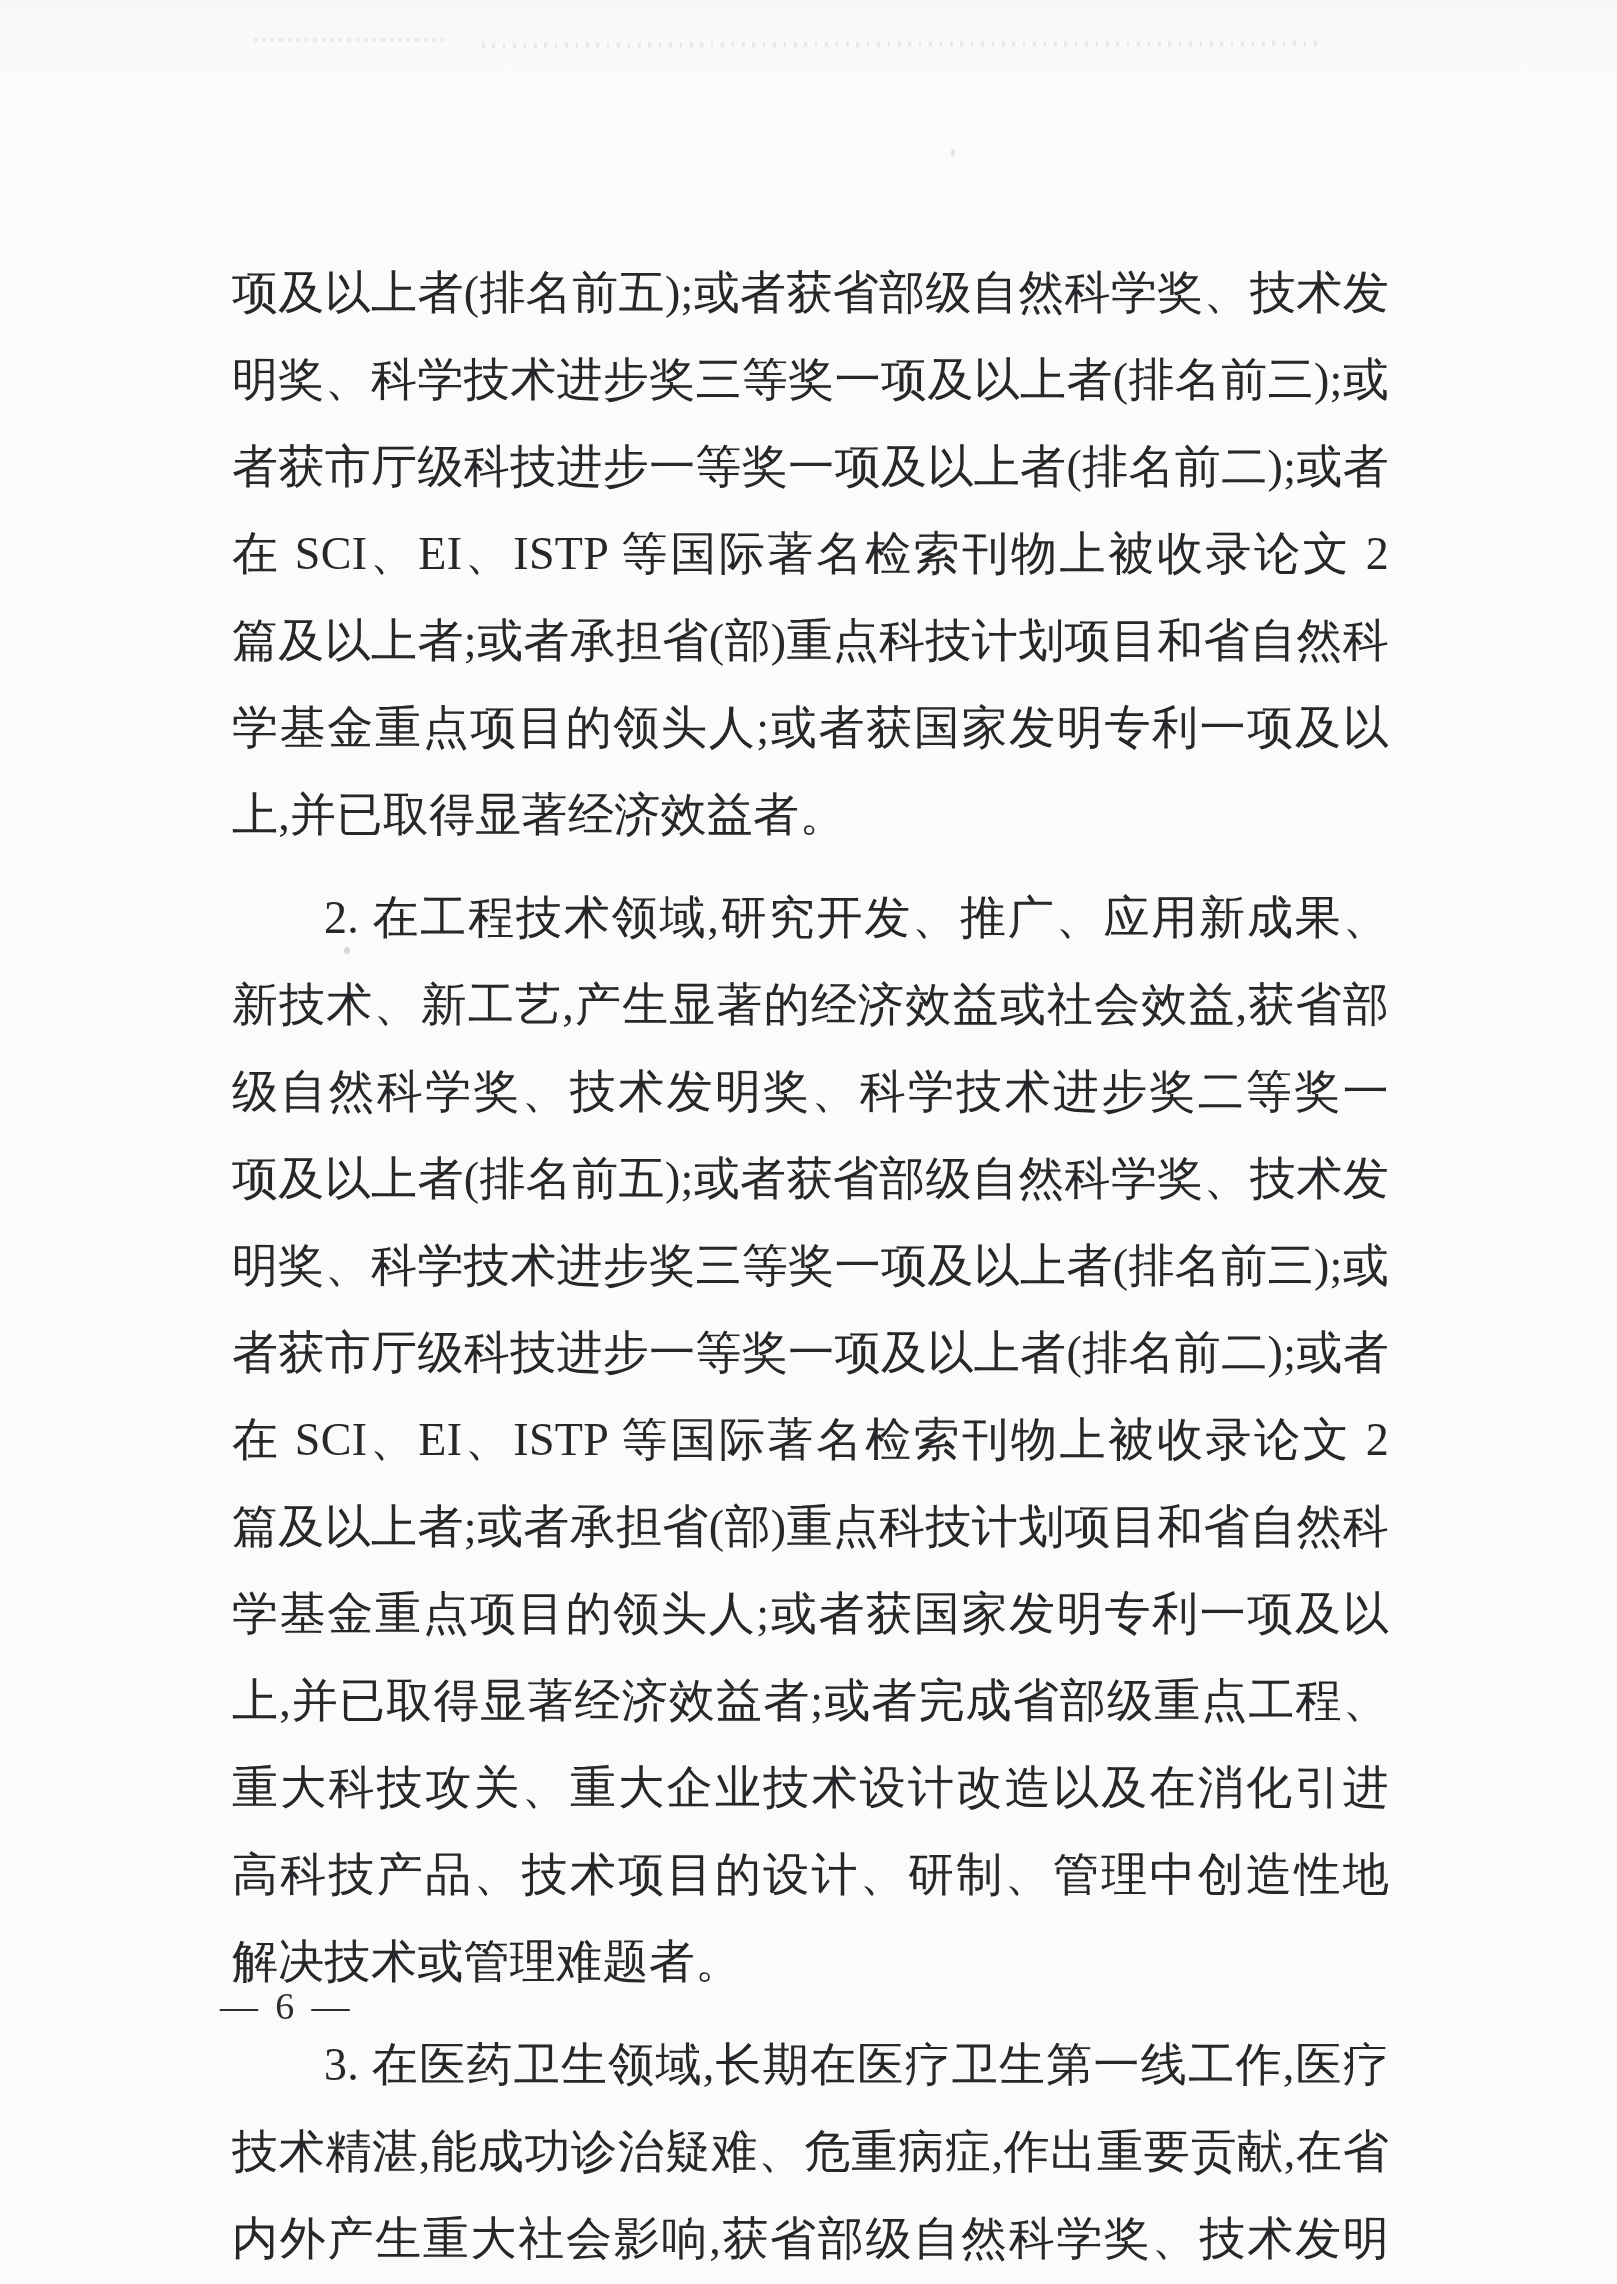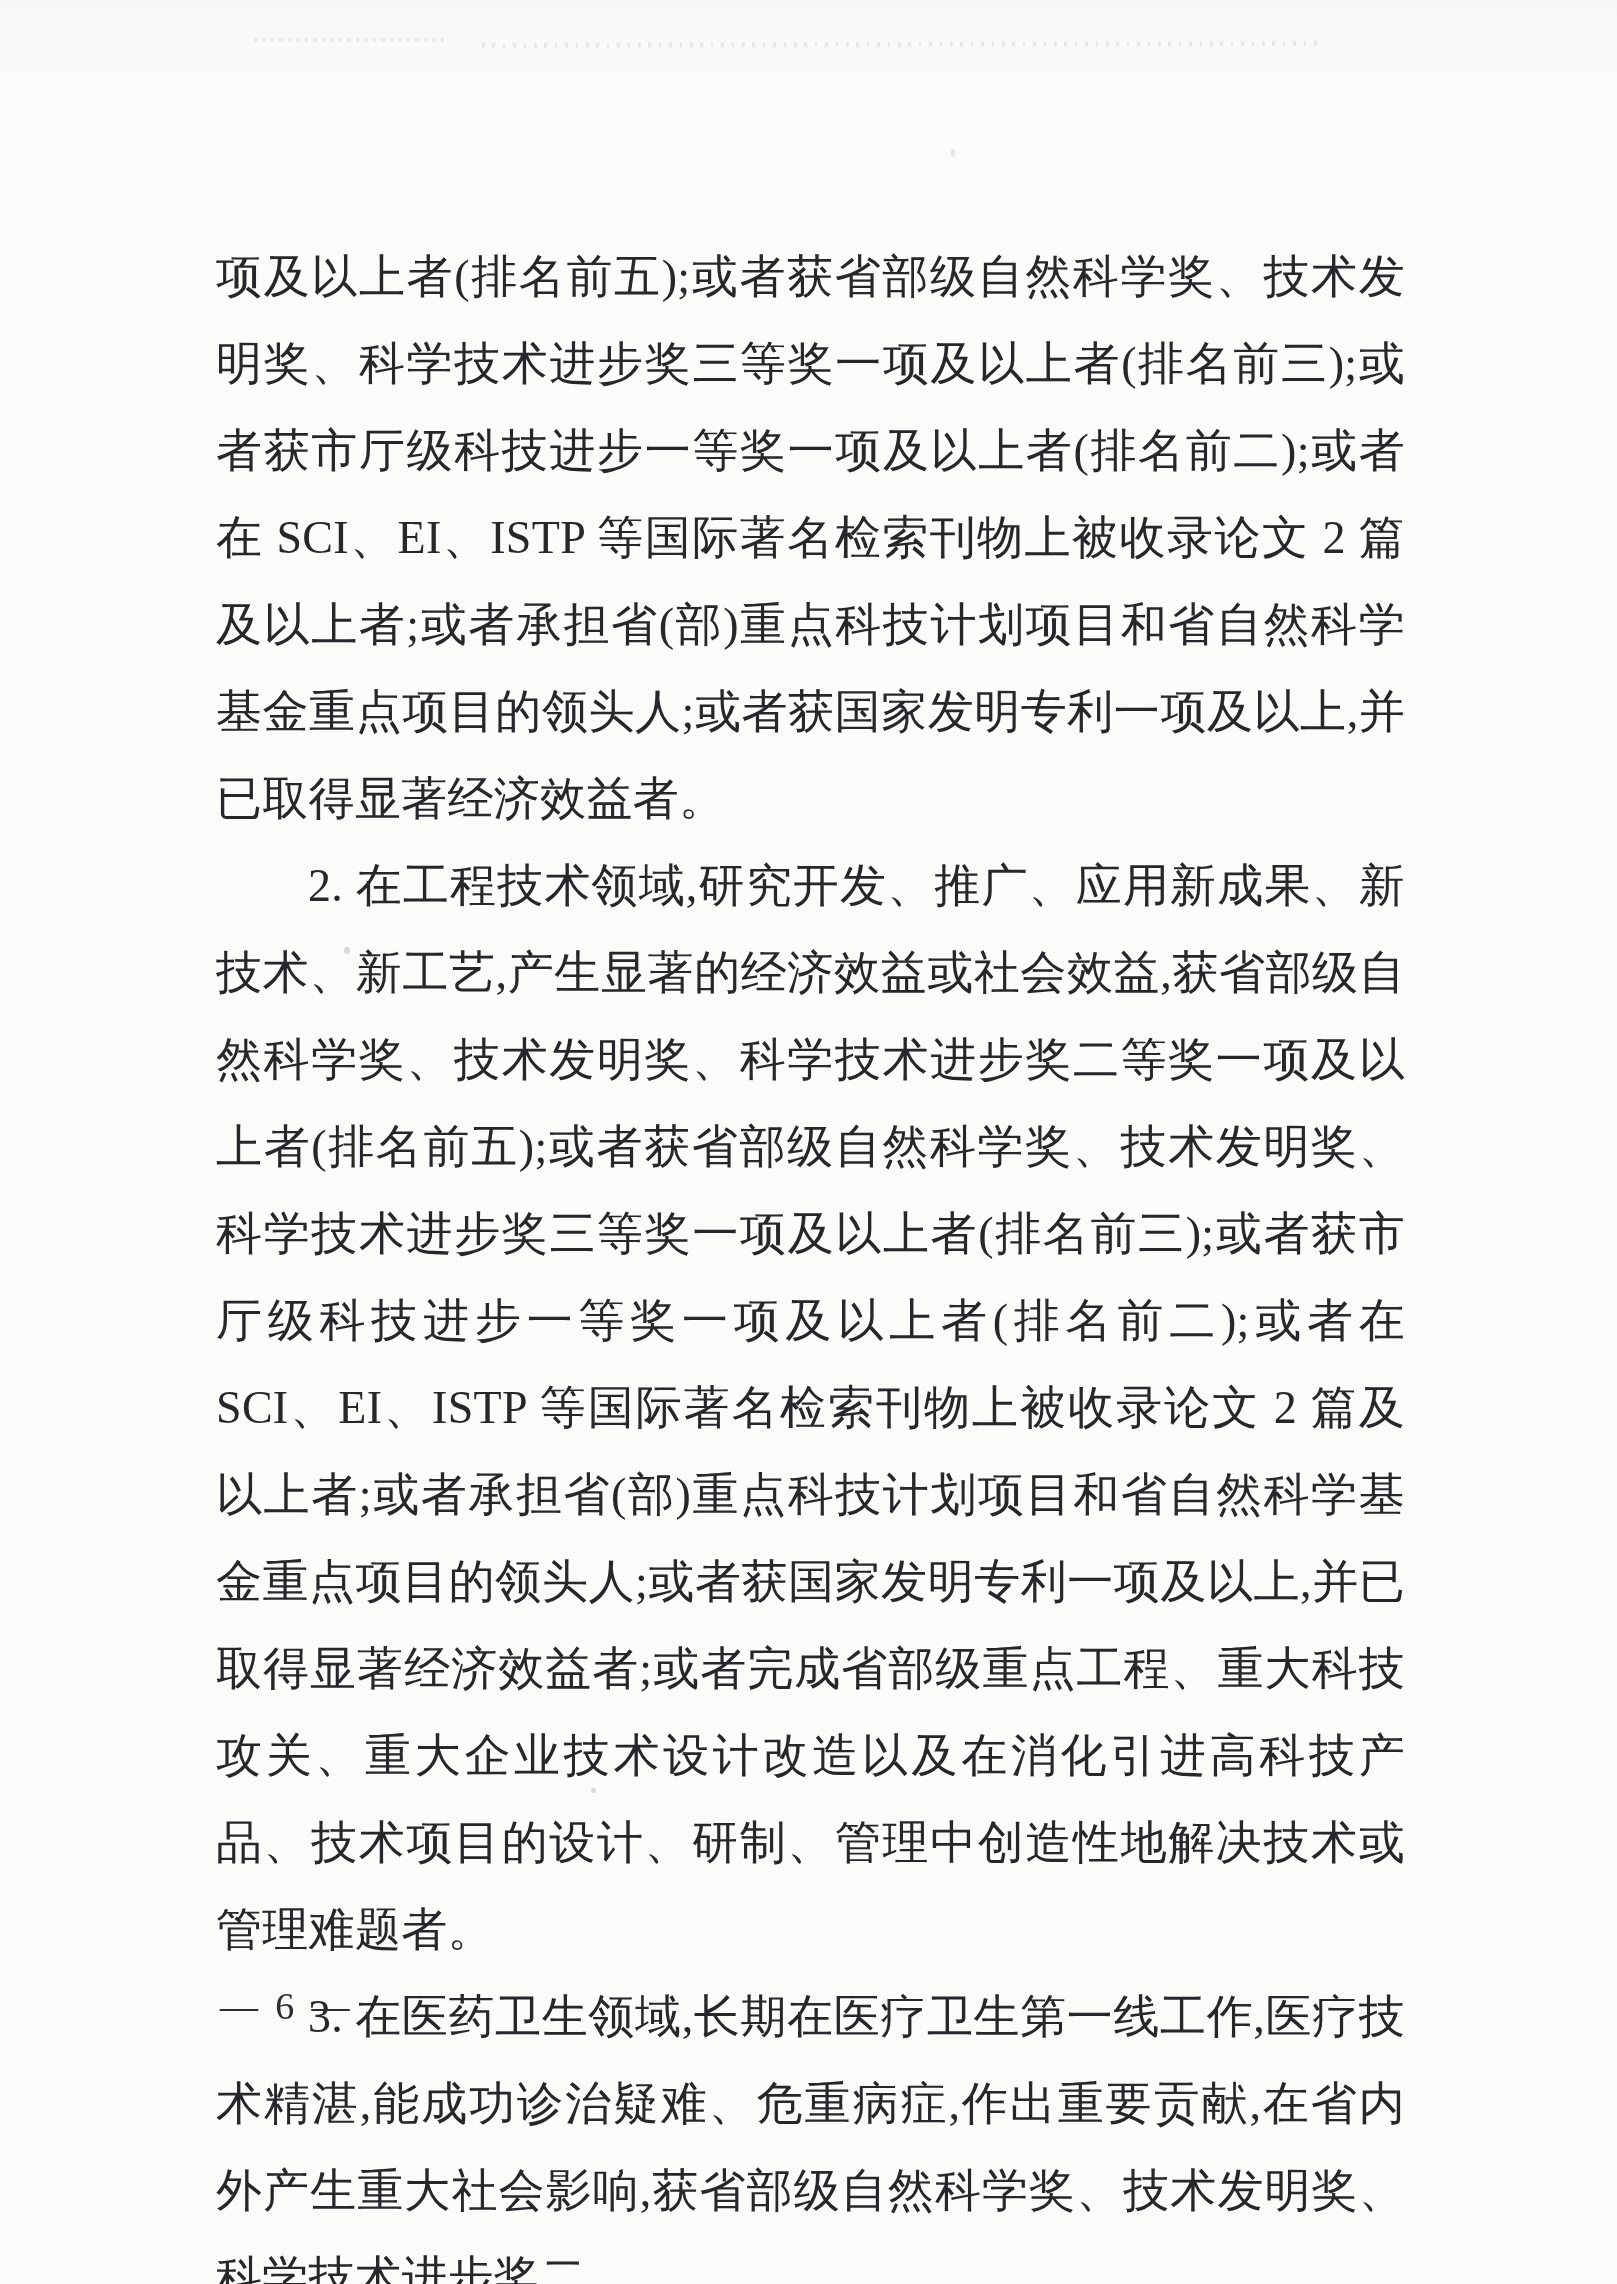--- a/index.html
+++ b/index.html
@@ -67,21 +67,21 @@
     width: 1189px;
     color: #26262b;
     font-size: 46px;
     line-height: 87px;
     text-align: justify;
     text-justify: inter-ideograph;
     text-align-last: left;
     letter-spacing: 0.3px;
   }
   .para {
-    margin: 0;
+    margin: 16px;
     padding: 0;
   }
   .para.indent {
     text-indent: 2em;
   }
   .footer {
     position: absolute;
     top: 1980px;
     left: 220px;
     color: #2c2c31;

